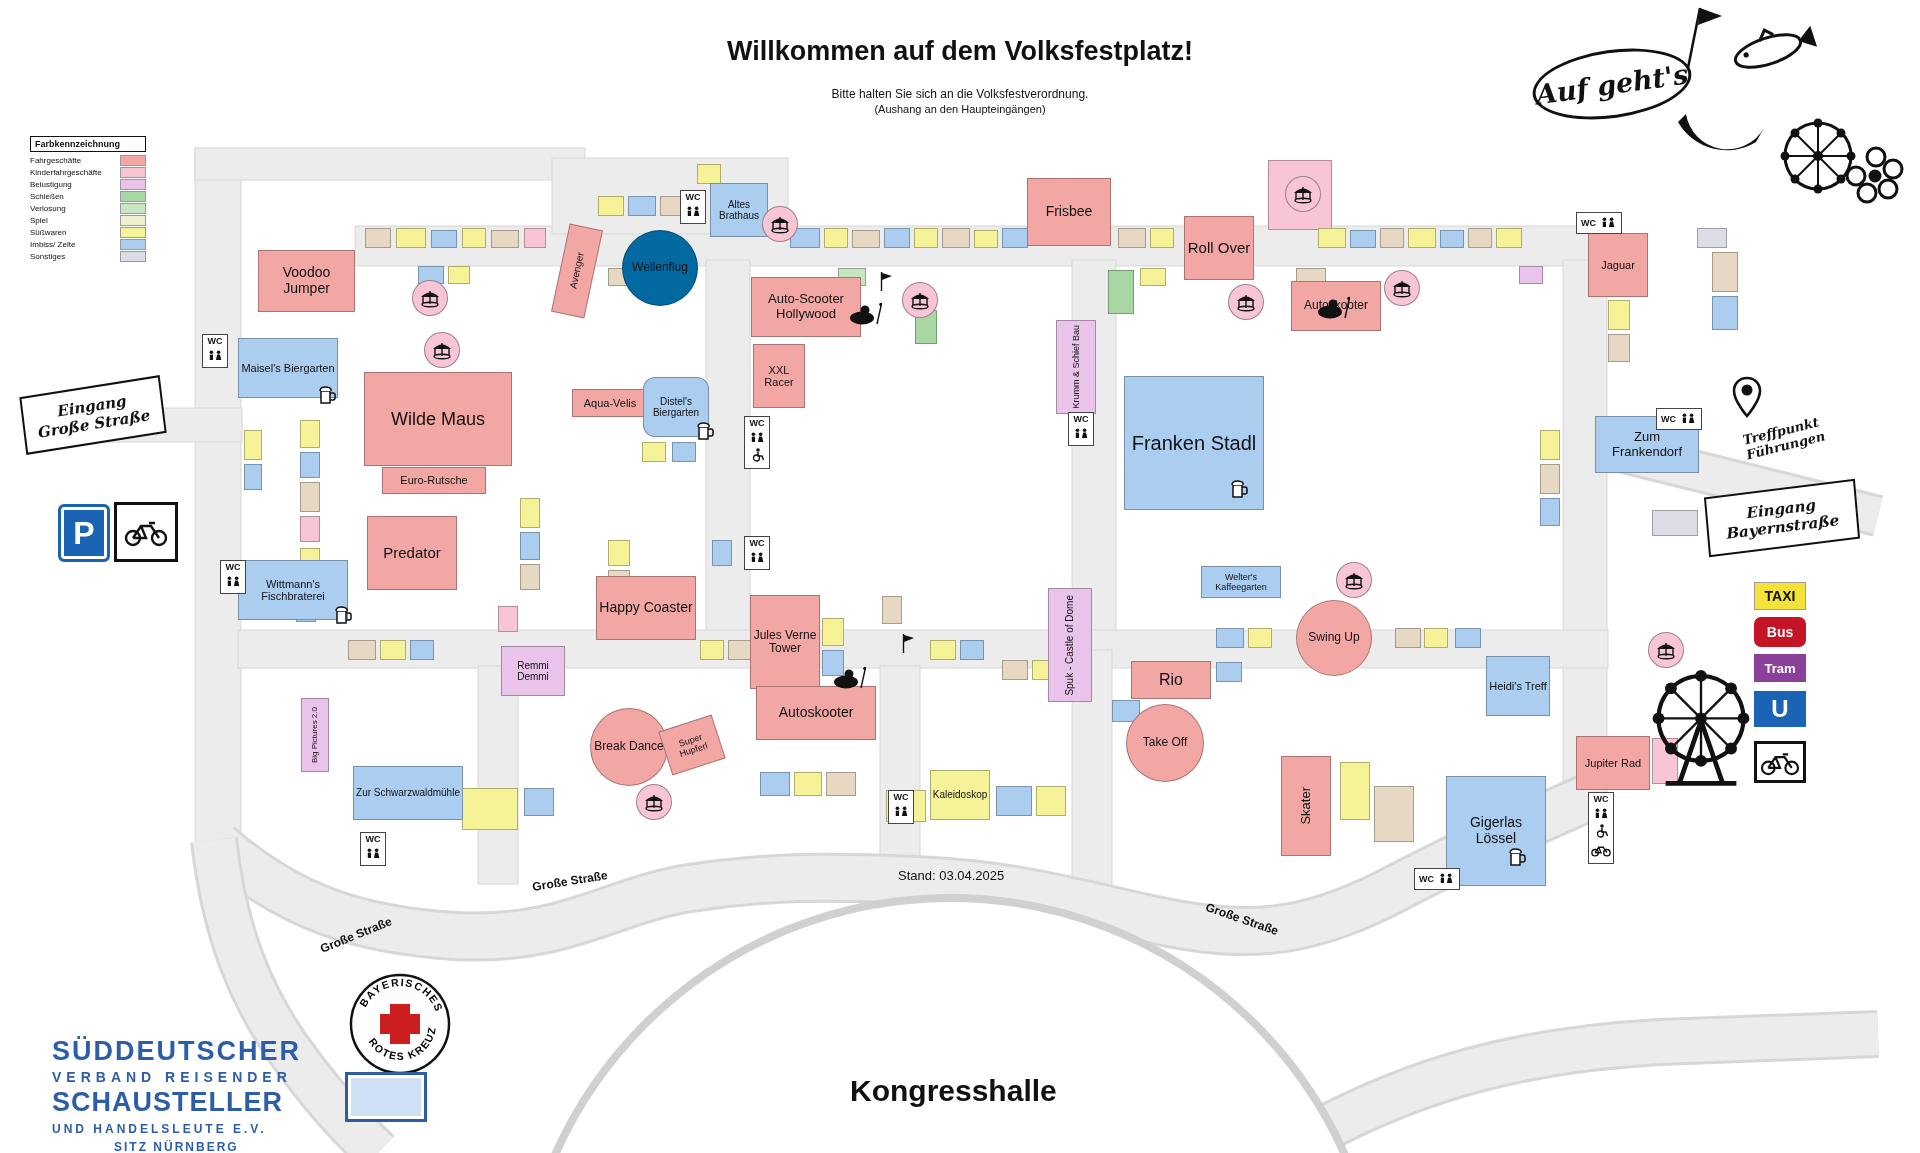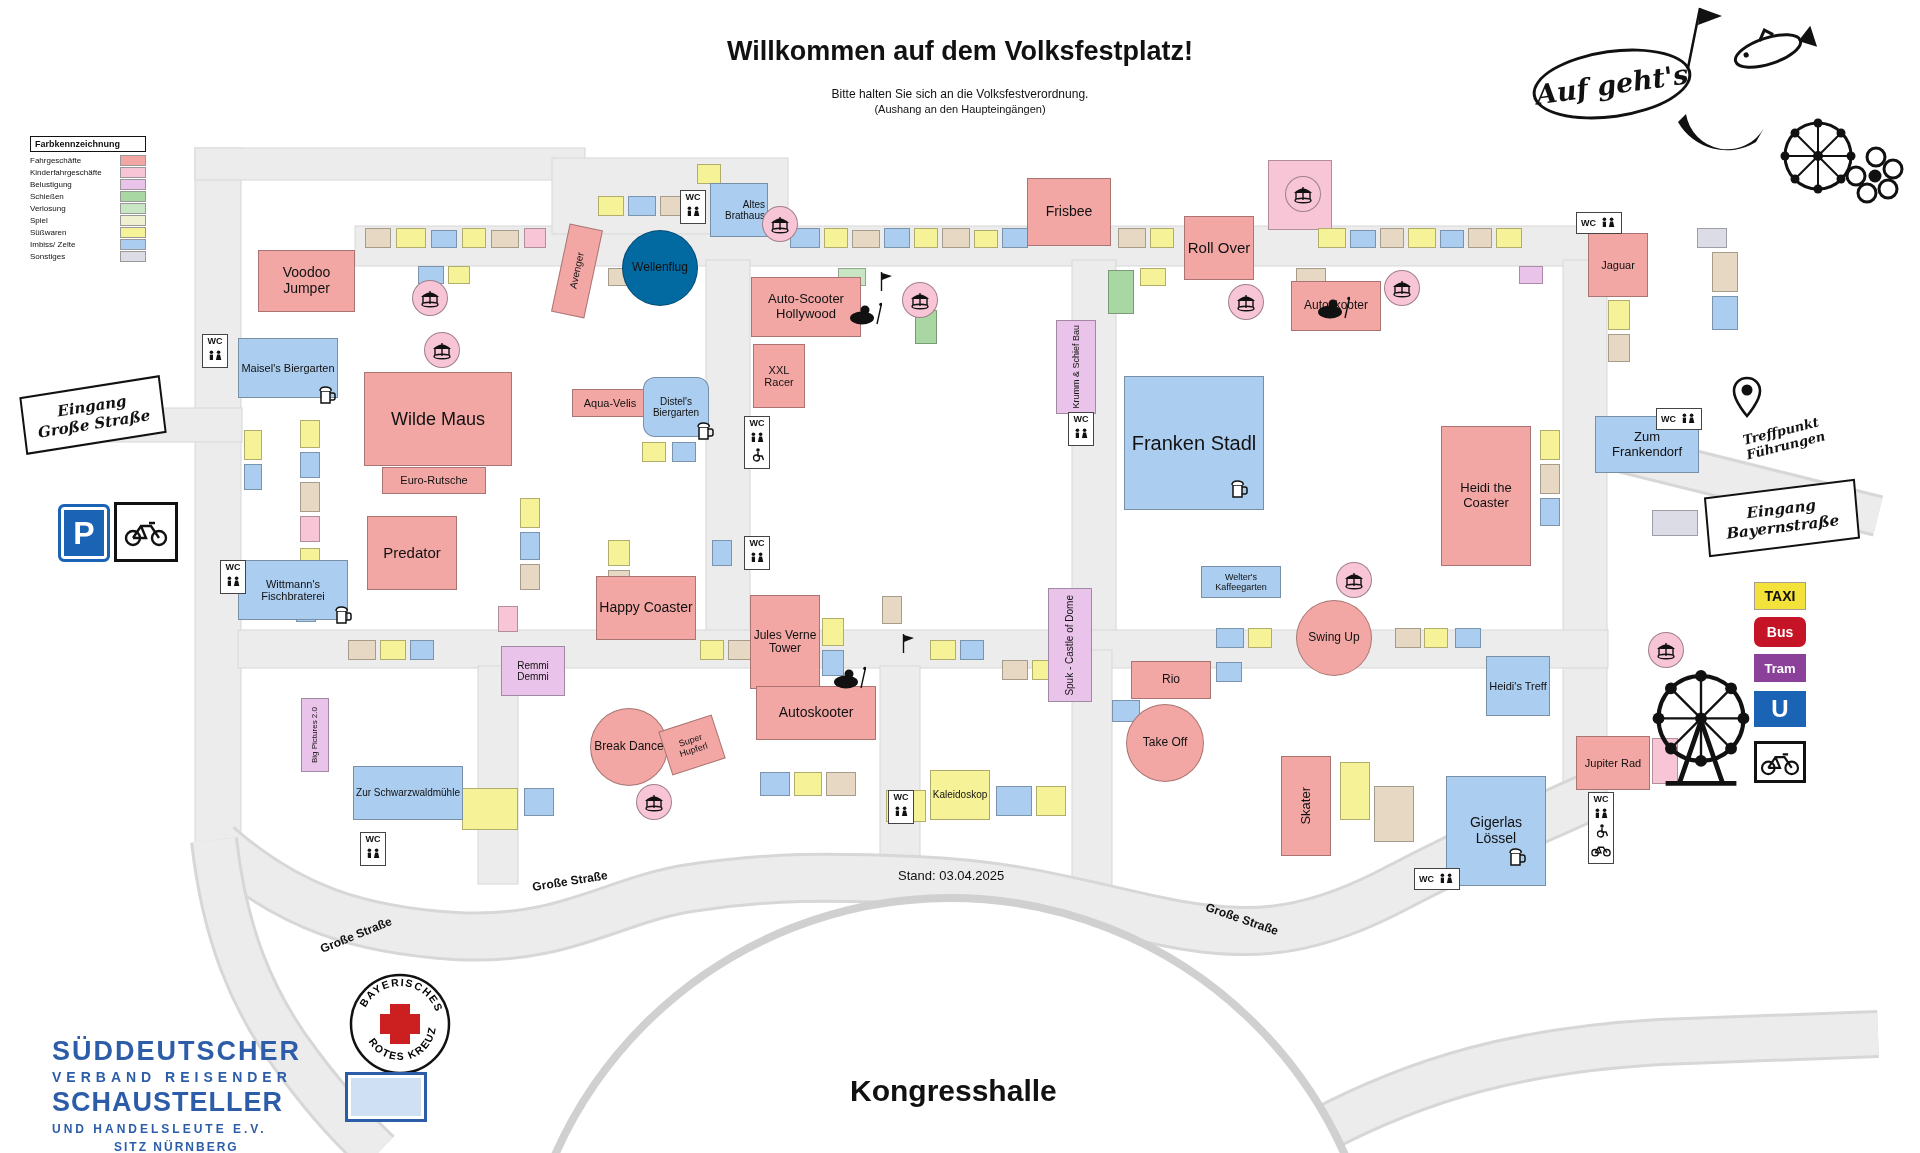--- a/index.html
+++ b/index.html
@@ -192,21 +192,21 @@
       <div class="booth" style="left: 1540px; top: 464px; width: 20px; height: 30px; background: rgb(230, 216, 194);"></div>
       <div class="booth" style="left: 1540px; top: 498px; width: 20px; height: 28px; background: rgb(171, 205, 240);"></div>
       <div class="booth" style="left: 1652px; top: 738px; width: 26px; height: 46px; background: rgb(247, 197, 213);"></div>
       <div class="booth" style="left: 1112px; top: 700px; width: 28px; height: 22px; background: rgb(171, 205, 240);"></div>
       <div class="attr" style="left: 258px; top: 250px; width: 97px; height: 62px; background: rgb(242, 167, 164); font-size: 14px;">
         <span>Voodoo Jumper</span>
       </div>
       <div class="attr circle" style="left: 622px; top: 230px; width: 76px; height: 76px; background: #0369a1; font-size: 12px;">
         <span>Wellenflug</span>
       </div>
-      <div class="attr" style="left: 710px; top: 183px; width: 58px; height: 54px; background: rgb(171, 205, 240); font-size: 10px; text-align: right;">
+      <div class="attr" style="left: 710px; top: 183px; width: 58px; height: 54px; background: rgb(171, 205, 240); font-size: 10px;">
         <span>Altes Brathaus</span>
       </div>
       <div class="attr" style="left: 1027px; top: 178px; width: 84px; height: 68px; background: rgb(242, 167, 164); font-size: 14px;">
         <span>Frisbee</span>
       </div>
       <div class="attr" style="left: 1184px; top: 216px; width: 70px; height: 64px; background: rgb(242, 167, 164); font-size: 15px;">
         <span>Roll Over</span>
       </div>
       <div class="attr" style="left: 1588px; top: 233px; width: 60px; height: 64px; background: rgb(242, 167, 164); font-size: 11px;">
         <span>Jaguar</span>
@@ -237,23 +237,20 @@
       </div>
       <div class="attr" style="left: 367px; top: 516px; width: 90px; height: 74px; background: rgb(242, 167, 164); font-size: 15px;">
         <span>Predator</span>
       </div>
       <div class="attr" style="left: 1124px; top: 376px; width: 140px; height: 134px; background: rgb(171, 205, 240); font-size: 20px;">
         <span>Franken Stadl</span>
       </div>
       <div class="attr" style="left: 1291px; top: 281px; width: 90px; height: 50px; background: rgb(242, 167, 164); font-size: 12px;">
         <span>Autoskooter</span>
       </div>
-      <div class="attr" style="left: 1441px; top: 426px; width: 90px; height: 140px; background: rgb(242, 167, 164); font-size: 13px;">
-        <span>Heidi the Coaster</span>
-      </div>
       <div class="attr" style="left: 1595px; top: 416px; width: 104px; height: 57px; background: rgb(171, 205, 240); font-size: 13px;">
         <span>Zum Frankendorf</span>
       </div>
       <div class="attr" style="left: 238px; top: 560px; width: 110px; height: 60px; background: rgb(171, 205, 240); font-size: 11px;">
         <span>Wittmann's Fischbraterei</span>
       </div>
       <div class="attr" style="left: 596px; top: 576px; width: 100px; height: 64px; background: rgb(242, 167, 164); font-size: 14px;">
         <span>Happy Coaster</span>
       </div>
       <div class="attr" style="left: 750px; top: 595px; width: 70px; height: 94px; background: rgb(242, 167, 164); font-size: 12px;">
@@ -279,21 +276,21 @@
       </div>
       <div class="attr circle" style="left: 590px; top: 708px; width: 78px; height: 78px; background: rgb(242, 167, 164); font-size: 12px;">
         <span>Break Dance</span>
       </div>
       <div class="attr" style="left: 664px; top: 722px; width: 56px; height: 46px; background: rgb(242, 167, 164); font-size: 9px; transform: rotate(-18deg);">
         <span>Super Hupferl</span>
       </div>
       <div class="attr" style="left: 756px; top: 686px; width: 120px; height: 54px; background: rgb(242, 167, 164); font-size: 14px;">
         <span>Autoskooter</span>
       </div>
-      <div class="attr" style="left: 1131px; top: 661px; width: 80px; height: 38px; background: rgb(242, 167, 164); font-size: 12px;">
+      <div class="attr" style="left: 1131px; top: 661px; width: 80px; height: 38px; background: rgb(242, 167, 164); font-size: 16px;">
         <span>Rio</span>
       </div>
       <div class="attr circle" style="left: 1126px; top: 704px; width: 78px; height: 78px; background: rgb(242, 167, 164); font-size: 12px;">
         <span>Take Off</span>
       </div>
       <div class="attr" style="left: 1281px; top: 756px; width: 50px; height: 100px; background: rgb(242, 167, 164); font-size: 13px;">
         <span class="vert">Skater</span>
       </div>
       <div class="attr" style="left: 1446px; top: 776px; width: 100px; height: 110px; background: rgb(171, 205, 240); font-size: 14px;">
         <span>Gigerlas Lössel</span>

